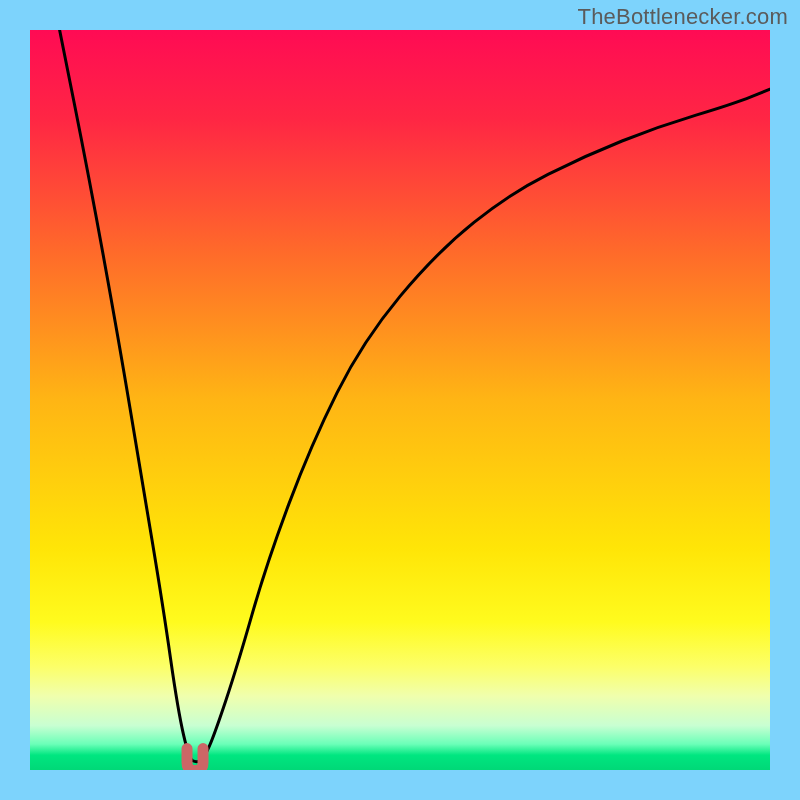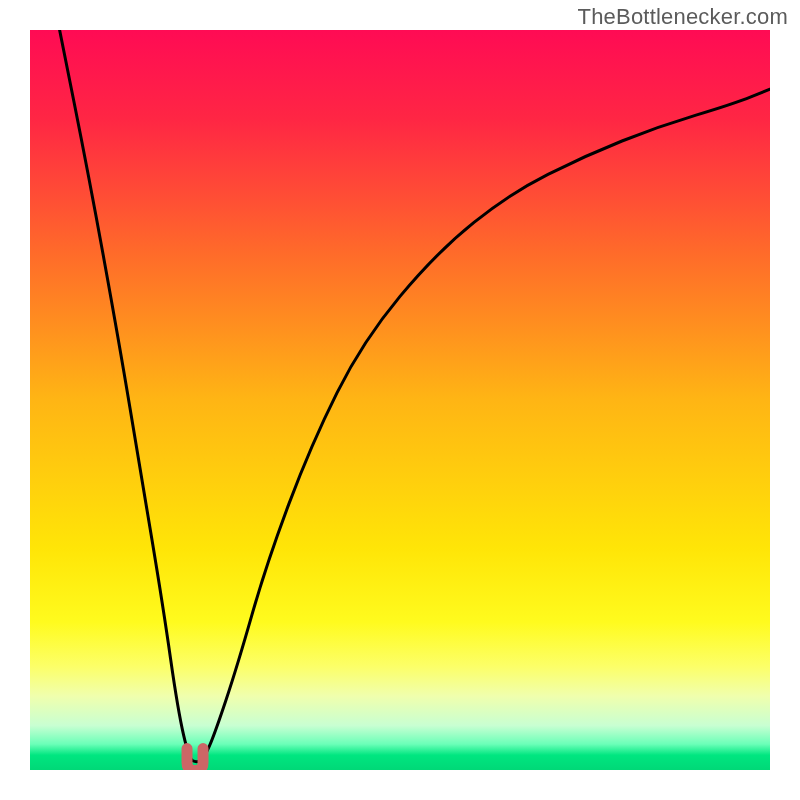--- a/index.html
+++ b/index.html
@@ -10,21 +10,21 @@
     background: #000;
     overflow: hidden;
     font-family: Arial, Helvetica, sans-serif;
   }
   .frame {
     position: absolute;
     left: 0;
     top: 0;
     width: 800px;
     height: 800px;
-    background: #ffffff;
+    background: #7dd3fc;
   }
   .plot-area {
     position: absolute;
     left: 30px;
     top: 30px;
     width: 740px;
     height: 740px;
     overflow: hidden;
   }
   .gradient {

